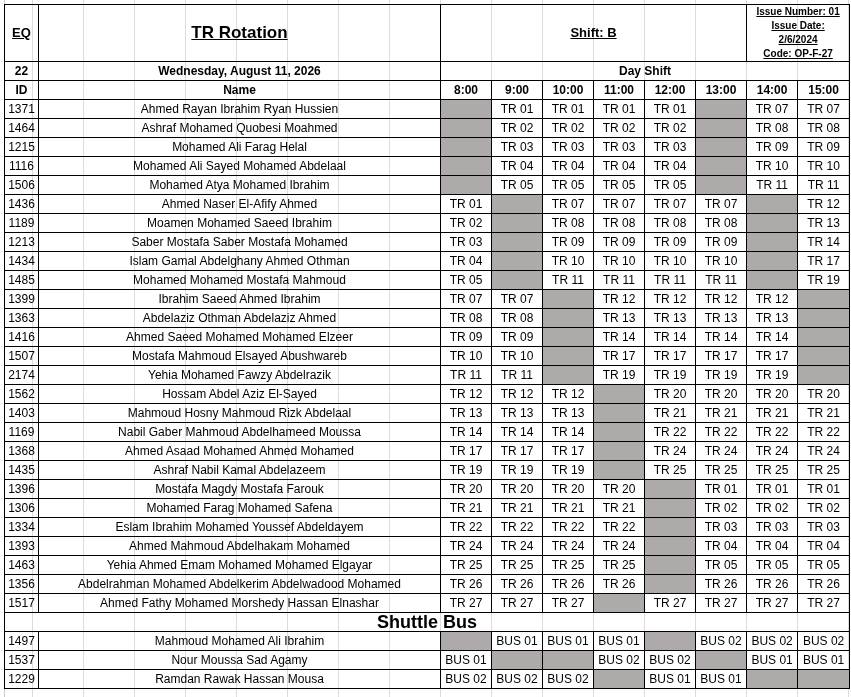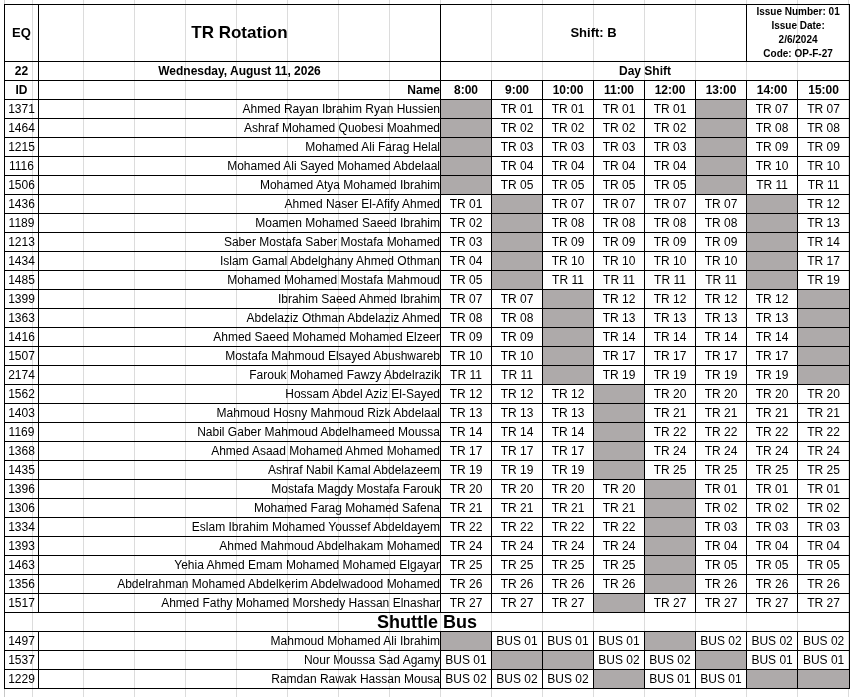--- a/index.html
+++ b/index.html
@@ -7,24 +7,24 @@
          font-family: "Liberation Sans", "DejaVu Sans", sans-serif; color: #000; }
   .gridbg { position: absolute; left: 0; top: 0; width: 851px; height: 697px;
             background-image: linear-gradient(to right, #dcdcdc 1px, transparent 1px);
             background-size: 51px 100%; background-position: 440px 0; }
   .leftline { position: absolute; left: 0; top: 0; width: 4px; height: 697px; border-right: 1px solid #c8c8c8; background:#fff; }
   table.sheet { position: absolute; left: 4px; top: 4px; border-collapse: collapse;
                 table-layout: fixed; width: 845px; font-size: 12px; }
   table.sheet td { border: 1px solid #000; padding: 0; overflow: hidden; white-space: nowrap;
                    height: 18px; line-height: 18px; }
   td.c { text-align: center; }
-  td.l { text-align: right; padding-left: 2px; }
+  td.l { text-align: center; padding-left: 2px; }
   td.b { font-weight: bold; }
   td.g { background: #aeaaaa; }
-  td.thick-top { border-top: 2px solid #000; }
+  td.thick-top { border-top: 2px solid #000; text-decoration: underline; }
   td.thick-bottom { border-bottom: 2px solid #000; }
   td.thick-left { border-left: 2px solid #000; }
   td.thick-right { border-right: 2px solid #000; }
   .title-row td { height: 58px; line-height: 16px; }
   .meta { font-size: 10px; line-height: 14px; font-weight: bold; }
   .section td { font-size: 18px; font-weight: bold; height: 20px; line-height: 20px; }
   .datarow td { height: 18px; line-height: 18px; }
 </style>
 </head>
 <body>
@@ -237,21 +237,21 @@
         <td class="c">TR 10</td>
         <td class="c g"></td>
         <td class="c">TR 17</td>
         <td class="c">TR 17</td>
         <td class="c">TR 17</td>
         <td class="c">TR 17</td>
         <td class="c thick-right g"></td>
       </tr>
       <tr class="datarow">
         <td class="c thick-left">2174</td>
-        <td class="l">Farouk Mohamed Fawzy Abdelrazik</td>
+        <td class="l">Yehia Mohamed Fawzy Abdelrazik</td>
         <td class="c thick-left">TR 11</td>
         <td class="c">TR 11</td>
         <td class="c g"></td>
         <td class="c">TR 19</td>
         <td class="c">TR 19</td>
         <td class="c">TR 19</td>
         <td class="c">TR 19</td>
         <td class="c thick-right g"></td>
       </tr>
       <tr class="datarow">

